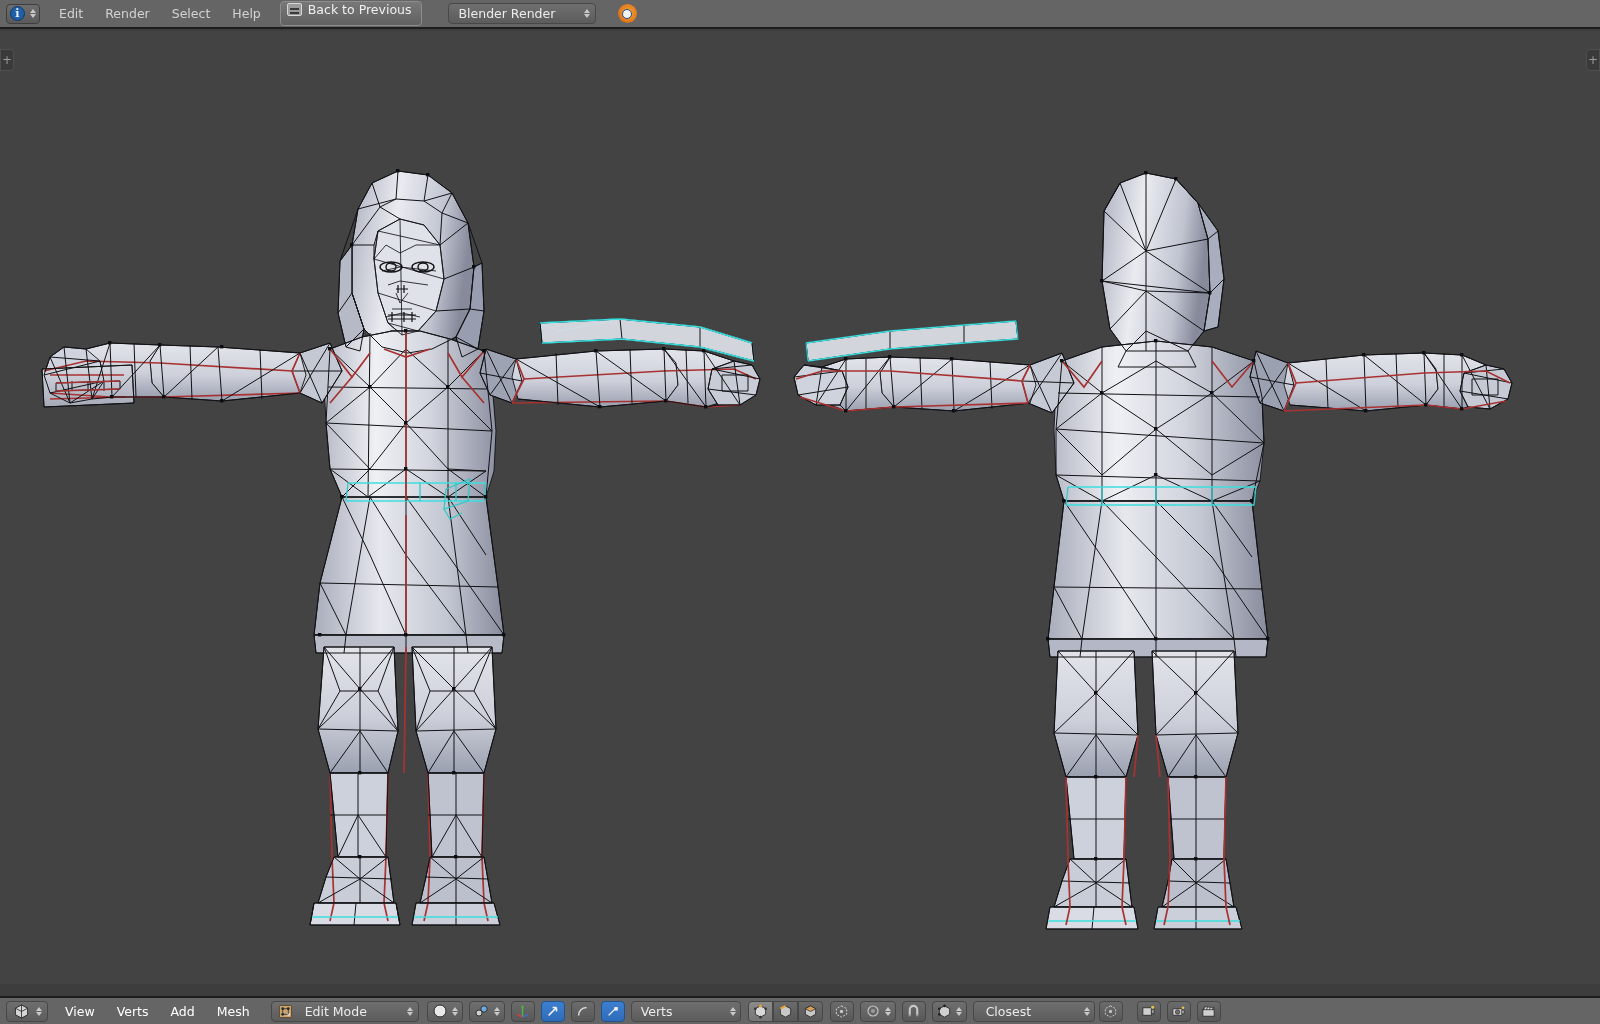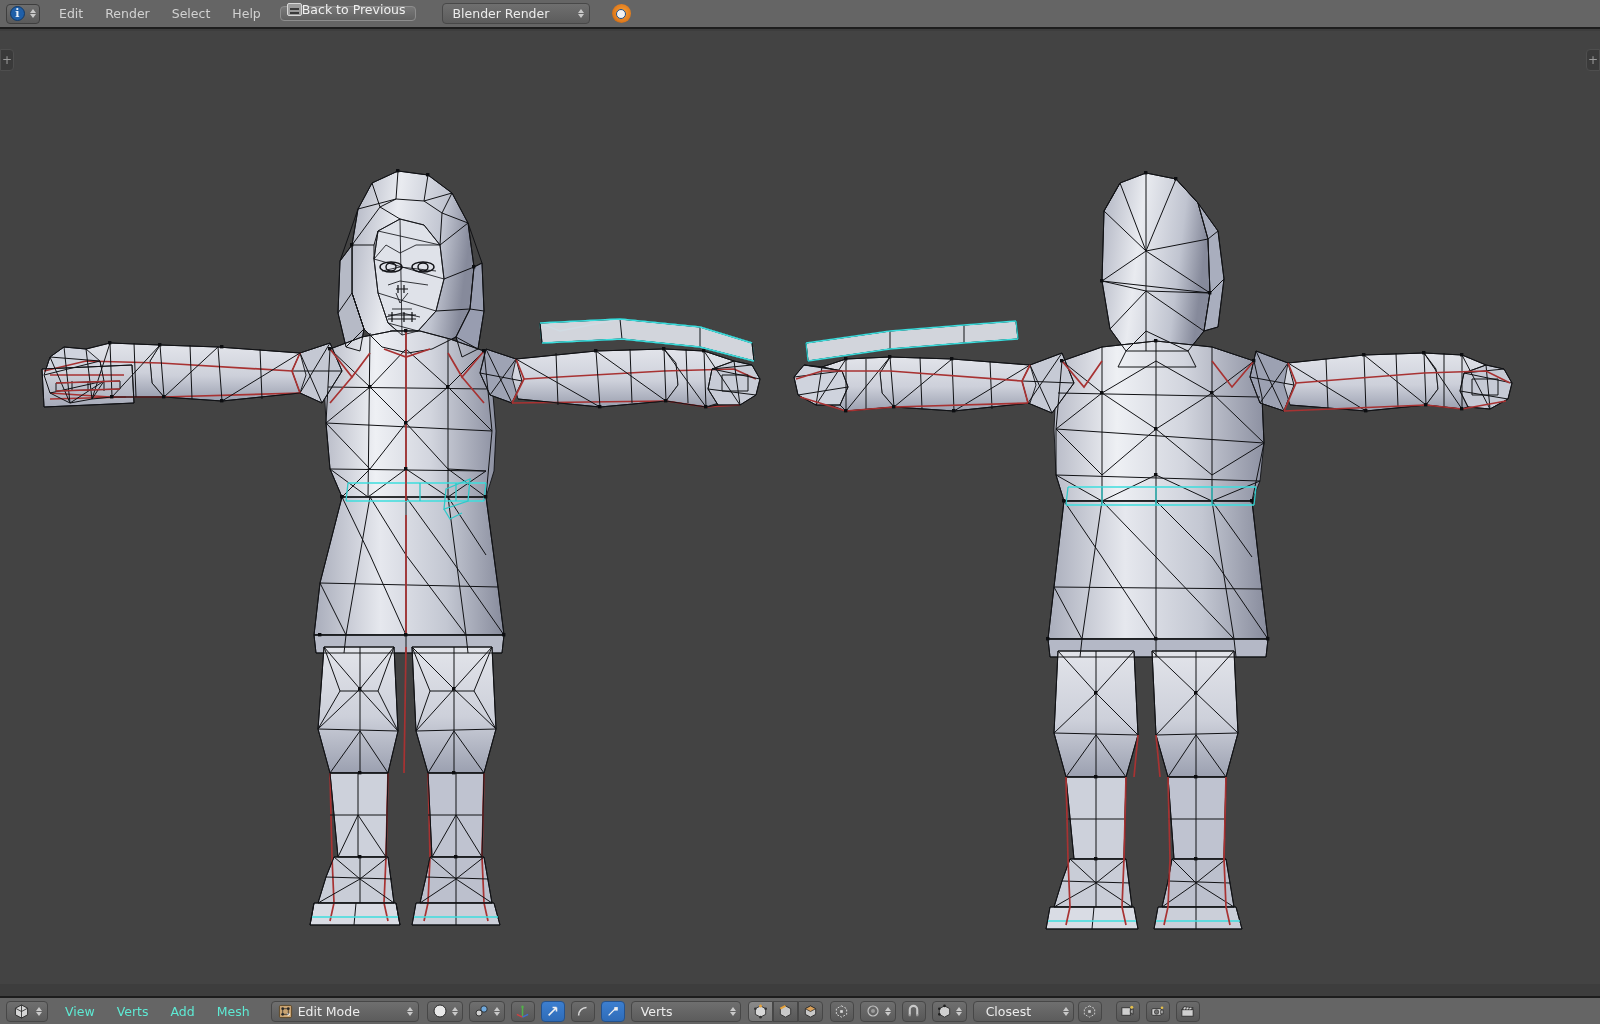--- a/index.html
+++ b/index.html
@@ -41,22 +41,22 @@
   }
   .spinarrows i.up { border-bottom:4px solid #c9c9c9; }
   .spinarrows i.dn { border-top:4px solid #c9c9c9; }
 
   .menu-item {
     padding: 2px 11px; color: #d2d2d2; font-size: 12.5px;
     cursor: pointer; border-radius: 3px; white-space: nowrap;
   }
 
   .back-btn {
-    display:flex; align-items:center; 
-    height: 15px; padding: 0 10px 8px 6px; margin-left: 8px;
+    display:flex; align-items:center; gap:6px;
+    height: 25px; padding: 0 10px 8px 6px; margin-left: 8px;
     background: linear-gradient(#787878,#616161);
     border: 1px solid #8d8d8d; border-radius: 4px;
     color: #f0f0f0; font-size: 12.5px; cursor:pointer;
   }
   .back-glyph {
     width:15px;height:13px;border:1px solid #d8d8d8;border-radius:2px;
     position:relative; background:#9b9b9b;
   }
   .back-glyph:after{
     content:""; position:absolute; left:2px; top:4px; width:9px;height:2px;
@@ -111,21 +111,21 @@
   .mode-select {
     display:flex; align-items:center; gap:6px; height:21px;
     padding: 0 5px 0 6px; margin-right: 6px;
     background: linear-gradient(#6f6f6f,#5c5c5c);
     border:1px solid #474747; border-radius:4px; cursor:pointer;
   }
   .mode-icon-box {
     width:17px;height:16px;display:flex;align-items:center;justify-content:center;
   }
   .editmode-btn {
-    display:flex; align-items:center; height:21px;
+    display:flex; align-items:center; gap:7px; height:21px;
     padding: 0 5px 0 5px; margin: 0 8px 0 10px;
     background: linear-gradient(#6f6f6f,#5c5c5c);
     border:1px solid #474747; border-radius:4px; cursor:pointer;
     color:#ececec; min-width: 148px; justify-content: space-between;
   }
   .editmode-btn .lbl{ flex:1; margin-left:4px; }
   .icon-pill {
     display:flex; align-items:center; gap:4px; height:21px;
     padding: 0 4px; margin-right: 6px;
     background: linear-gradient(#6f6f6f,#5c5c5c);
@@ -147,25 +147,25 @@
   }
   .single-btn.blue { background: linear-gradient(#3d7fd0,#2f6cb8); border-color:#24528d; }
   .global-select {
     display:flex; align-items:center; justify-content:space-between;
     height:21px; width:110px; padding:0 4px 0 9px; margin-right:7px;
     background: linear-gradient(#6f6f6f,#5c5c5c);
     border:1px solid #474747; border-radius:4px; color:#ececec; cursor:pointer;
   }
   .snap-select {
     display:flex; align-items:center; justify-content:space-between;
-    height:21px; width:101px; padding:0 4px 0 12px; margin-right:4px;
+    height:21px; width:122px; padding:0 4px 0 12px; margin-right:4px;
     background: linear-gradient(#6f6f6f,#5c5c5c);
     border:1px solid #474747; border-radius:4px; color:#ececec; cursor:pointer;
   }
-  .bmenu { padding: 2px 11px; cursor:pointer; border-radius:3px; color:#5eead4;}
+  .bmenu { padding: 2px 11px; cursor:pointer; border-radius:3px; color:#ffffff;}
   .sep { width: 8px; }
 
   
   .ic { display:block; }
 </style>
 </head>
 <body>
 
 <div id="app">
 

